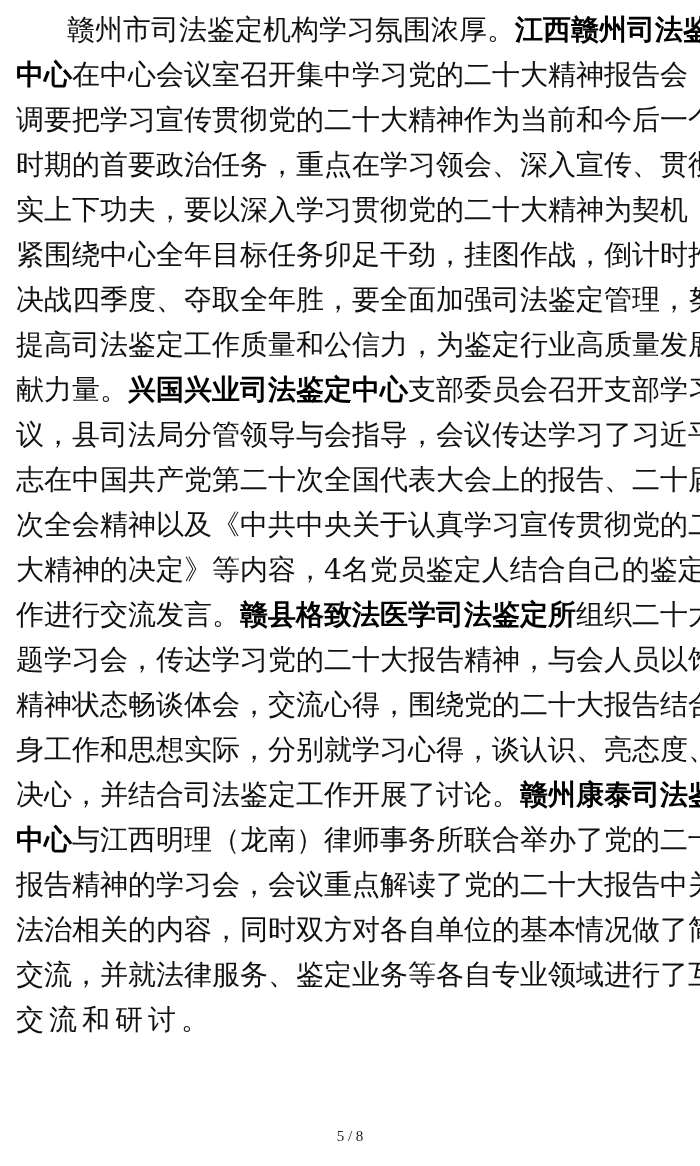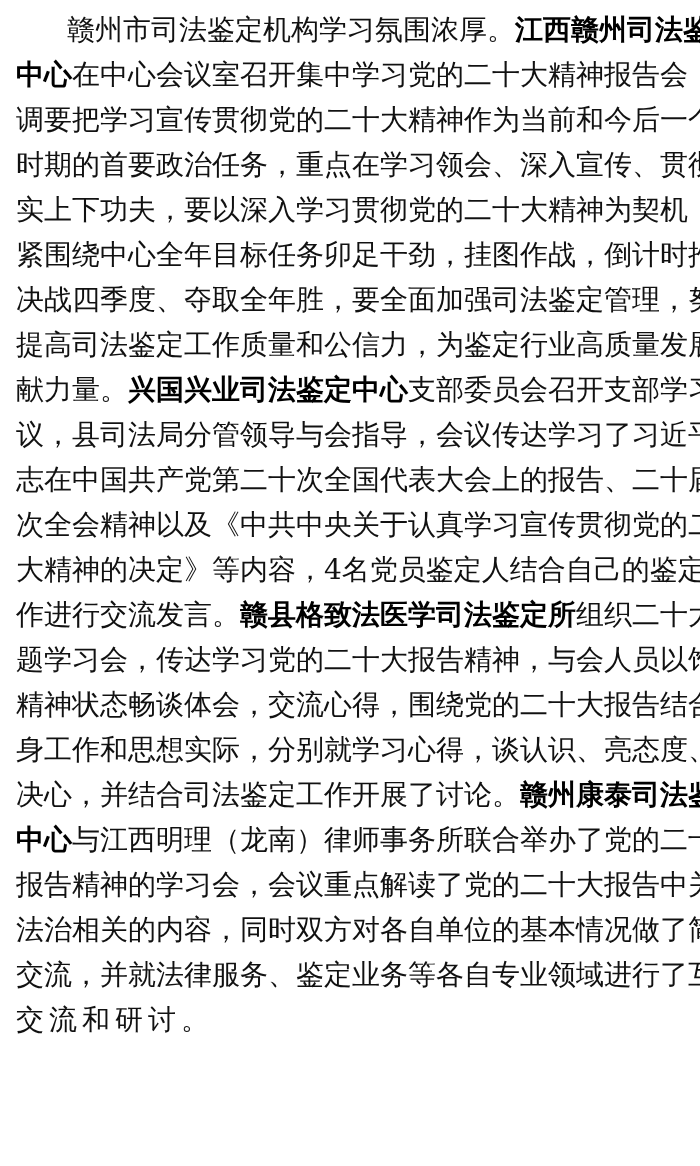--- a/index.html
+++ b/index.html
@@ -655,13 +655,14 @@
       </div>
       <div class="jline last">
         <span class="ch">交</span>
         <span class="ch">流</span>
         <span class="ch">和</span>
         <span class="ch">研</span>
         <span class="ch">讨</span>
         <span class="ch">。</span>
       </div>
     </div>
+  <div class="page-number">5 / 8</div>
 </div>
 
 </body></html>

